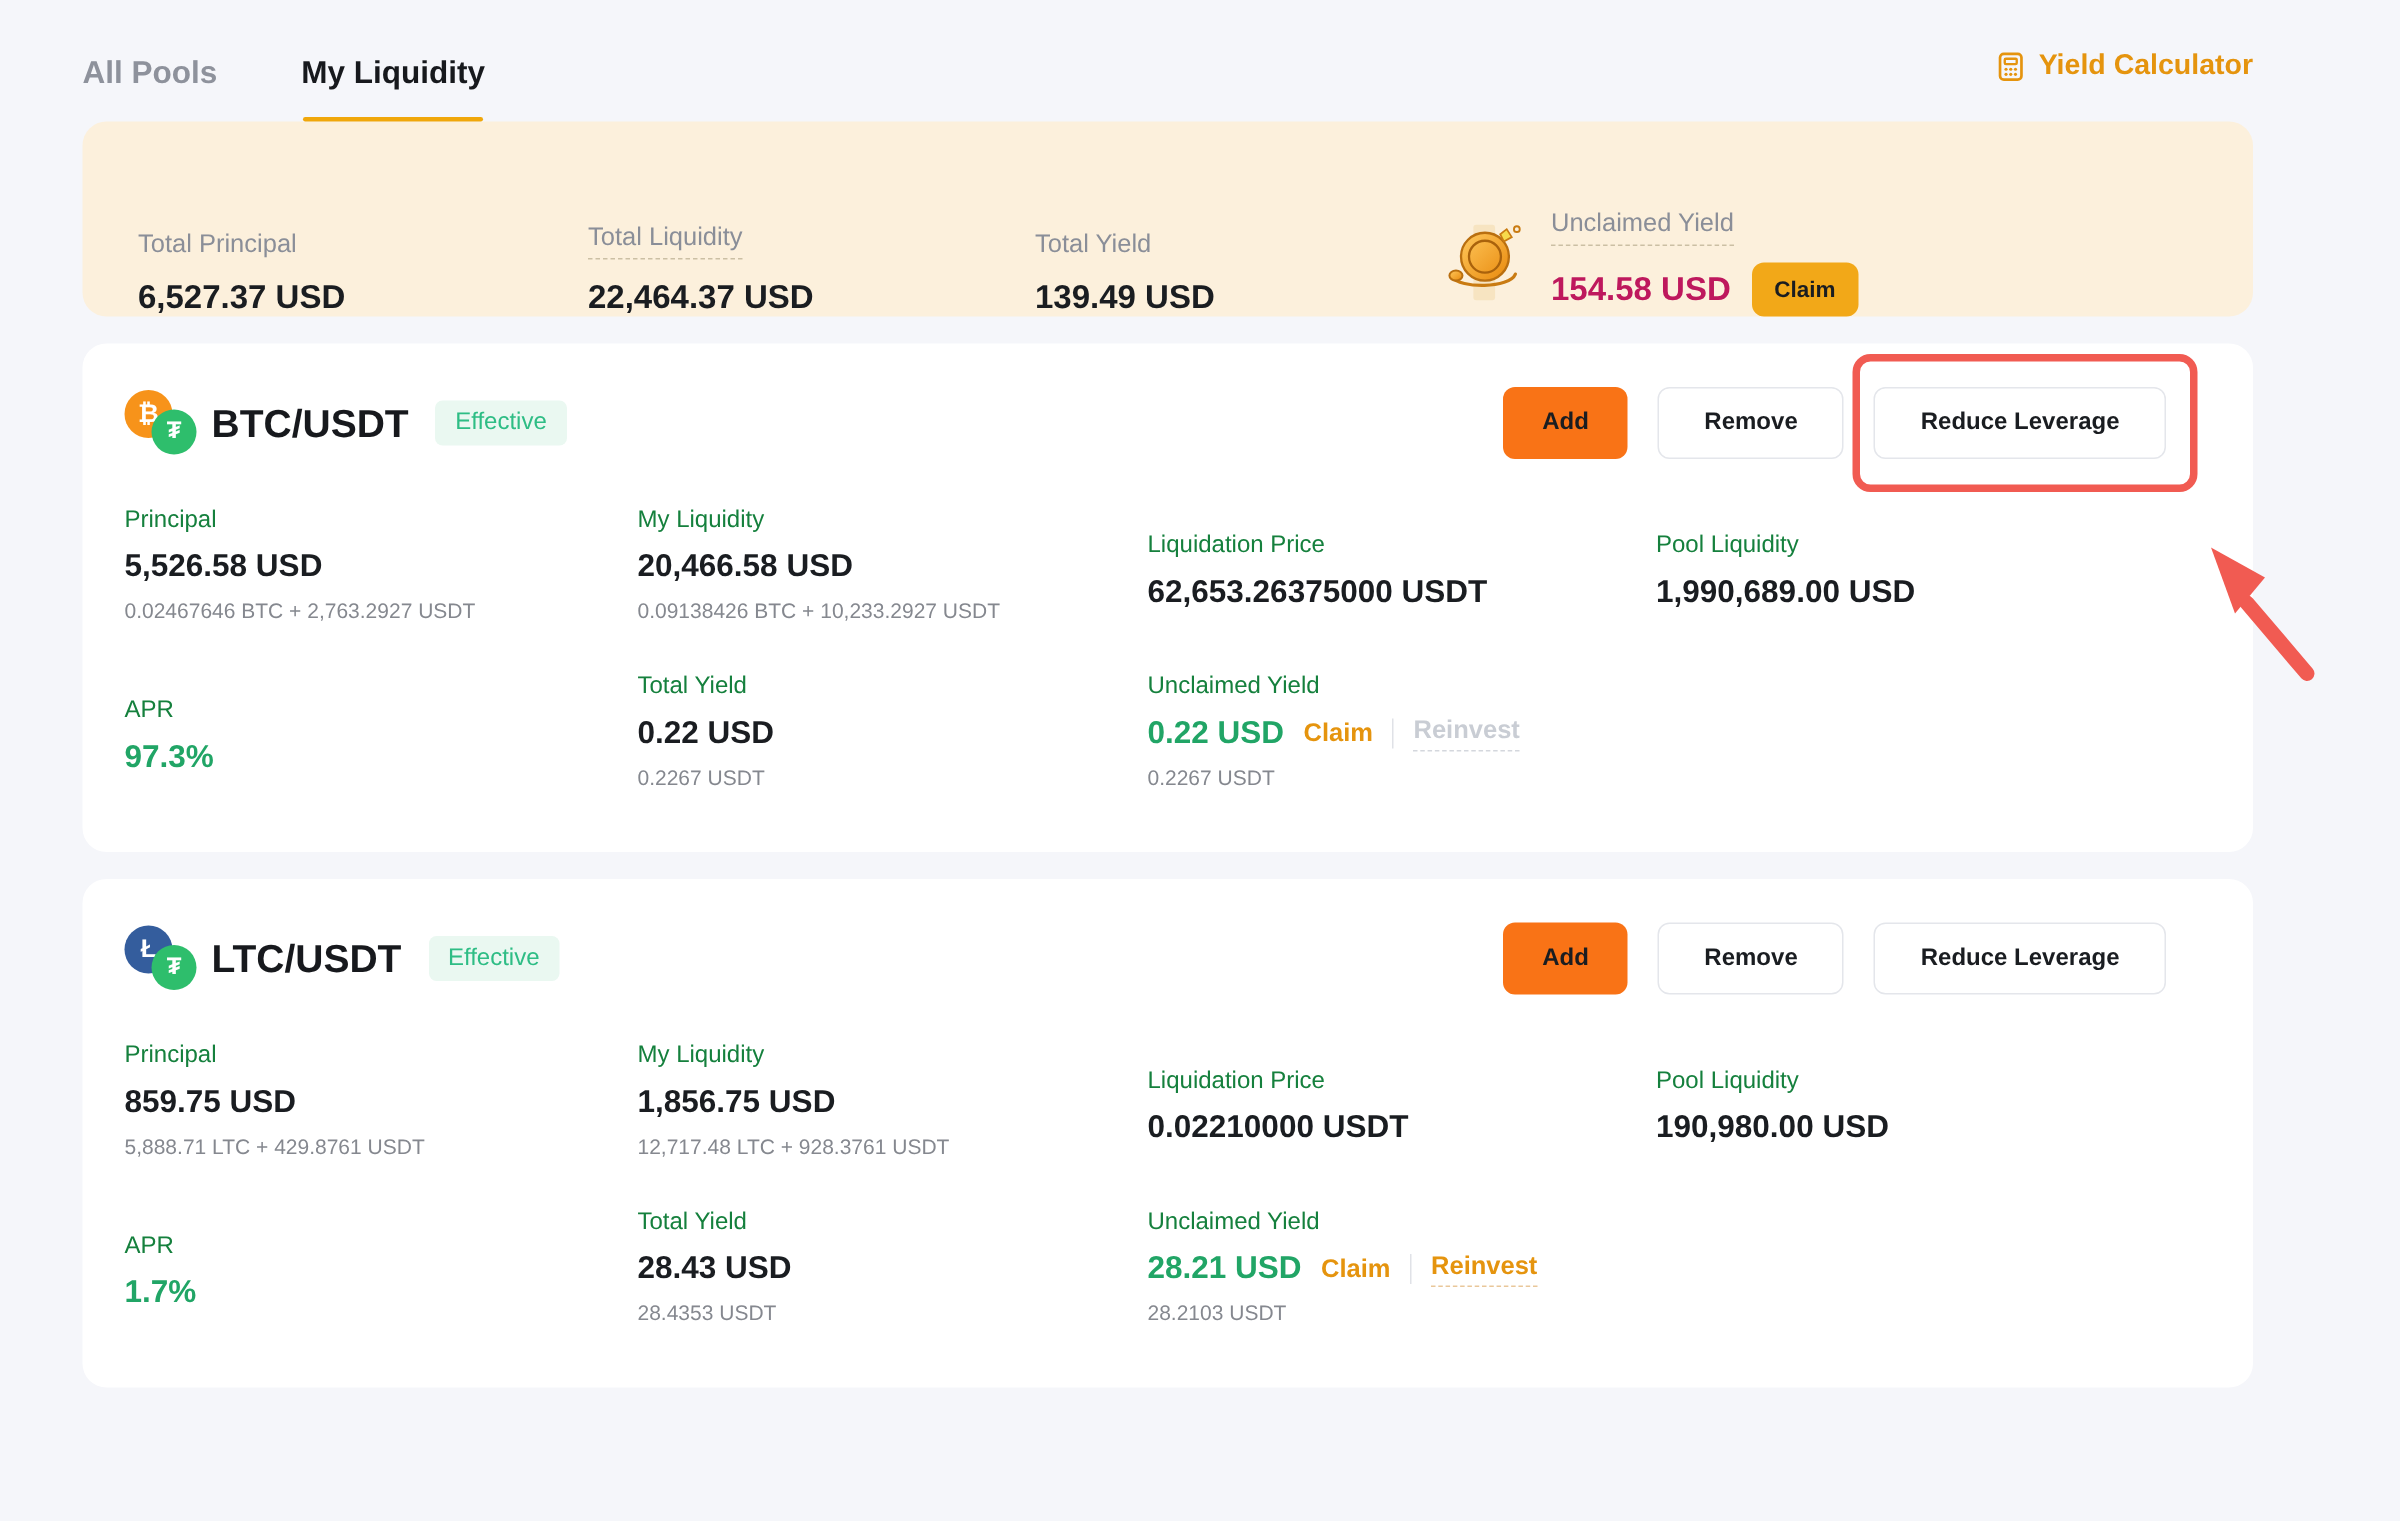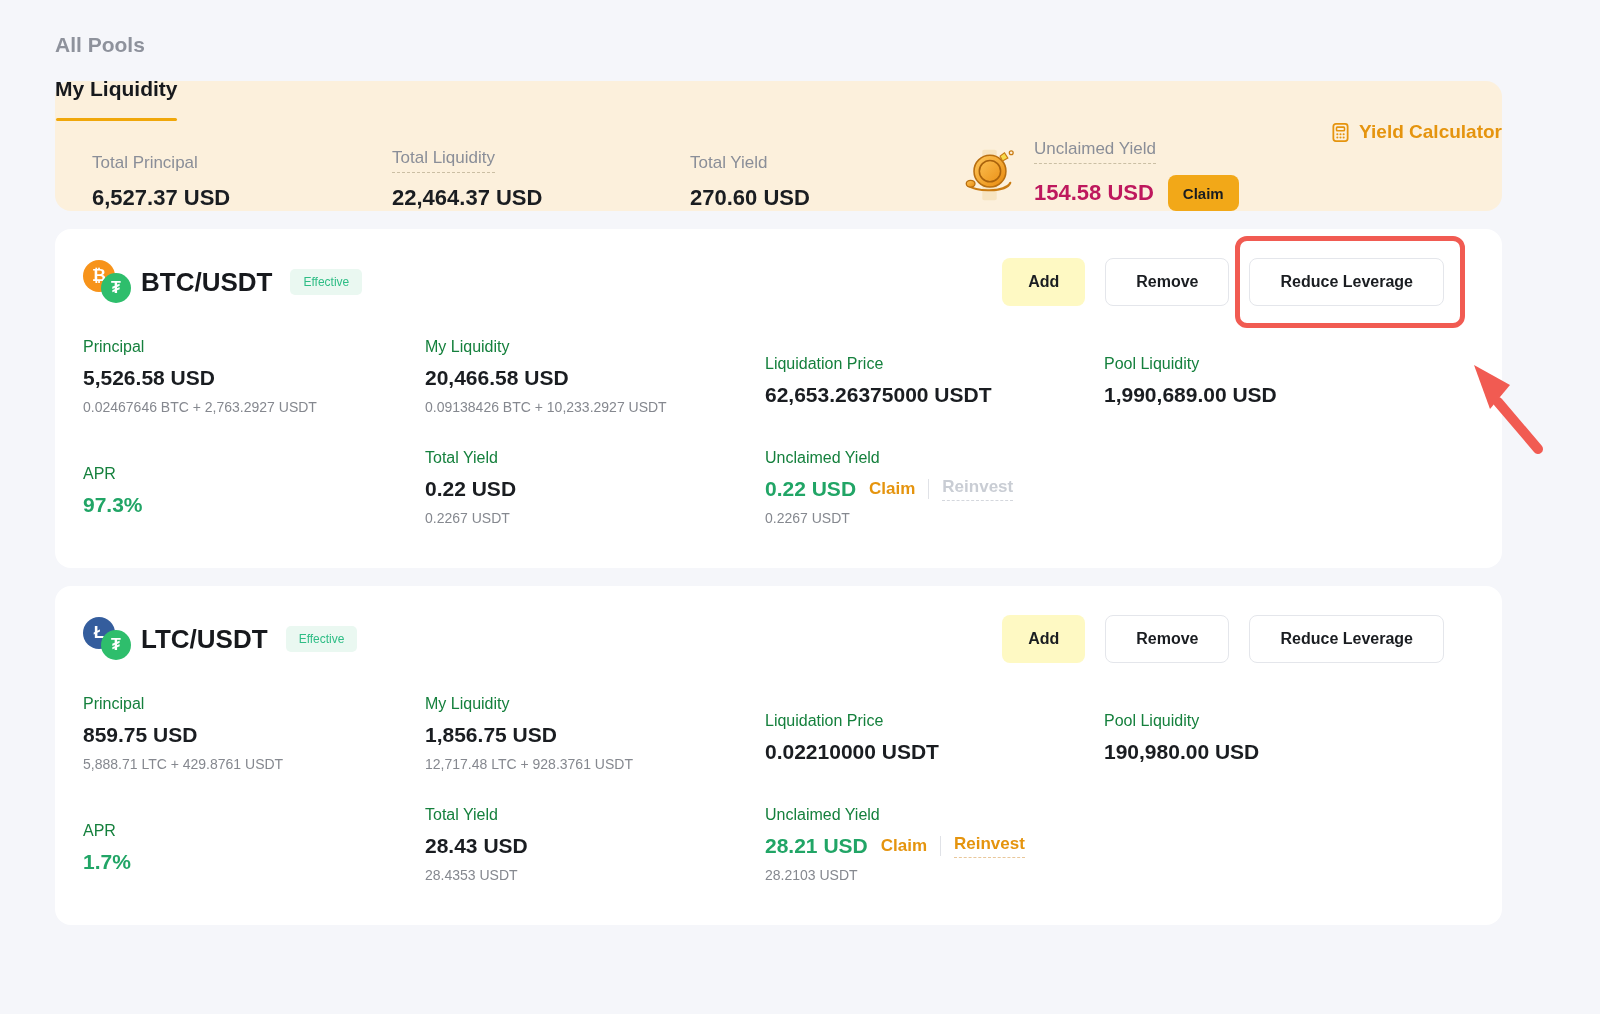--- a/index.html
+++ b/index.html
@@ -7,21 +7,21 @@
   body {
     background:#F5F6FA;
     font-family:"Liberation Sans","DejaVu Sans",sans-serif;
     color:#1A1D21;
     overflow:hidden;
     position:relative;
   }
   .content { width:1447px; margin-left:55px; }
 
   
-  .tabs-row { display:flex; align-items:baseline; padding-top:33px; height:71px;flex-direction:column; }
+  .tabs-row { display:flex; align-items:baseline; padding-top:33px; height:71px; }
   .tab { font-size:21px; font-weight:700; color:#8E929C; margin-right:56px; cursor:pointer; position:relative; padding-bottom:20px; }
   .tab.active { color:#17191D; }
   .tab.active::after { content:""; position:absolute; left:1px; right:1px; bottom:0; height:3px; background:#F0A70A; border-radius:2px; }
   .yield-calc { margin-left:auto; display:flex; align-items:center; gap:8px; color:#E5940E; font-size:19px; font-weight:700; cursor:pointer; }
   .yield-calc svg { display:block; }
 
   
   .banner { margin-top:10px; height:130px; background:#FCF0DC; border-radius:16px; display:flex; align-items:flex-end; padding:0 37px; }
   .sum-col { display:flex; flex-direction:column; }
   .sum-col.c1 { width:300px; } .sum-col.c2 { width:298px; } .sum-col.c3 { width:256px; }
@@ -39,24 +39,24 @@
   .card { margin-top:18px; background:#fff; border-radius:16px; padding:28px 28px 42px 28px; position:relative; }
   .card-head { display:flex; align-items:center; height:50px; }
   .coin-pair { position:relative; width:49px; height:44px; flex:0 0 auto; }
   .coin { position:absolute; border-radius:50%; display:flex; align-items:center; justify-content:center; color:#fff; font-weight:700; }
   .coin.base { width:32px; height:32px; top:0; left:0; font-size:17px; z-index:1; }
   .coin.quote { width:30px; height:30px; top:13px; left:18px; font-size:16px; z-index:2; }
   .coin.btc { background:#F7931A; }
   .coin.ltc { background:#345D9D; }
   .coin.usdt { background:#2EBE6C; }
   .pair-name { font-size:26px; font-weight:700; margin-left:9px; color:#17191D; }
-  .status-badge { margin-left:18px; background:#EAF8F1; color:#2EBD85; font-size:12px; padding:6px 13px; border-radius:5px; }
+  .status-badge { margin-left:18px; background:#EAF8F1; color:#2EBD85; font-size:16px; padding:6px 13px; border-radius:5px; }
   .actions { margin-left:auto; display:flex; align-items:center; gap:20px; padding-right:30px; }
   .btn { height:48px; border-radius:8px; font-size:16px; font-weight:700; font-family:inherit; color:#1A1D21; cursor:pointer; }
-  .btn.primary { background:#fef9c3; border:none; padding:0 26px; }
+  .btn.primary { background:#f97316; border:none; padding:0 26px; }
   .btn.ghost { background:#fff; border:1px solid #E4E6EB; padding:0 30px; }
   .reduce-wrap { position:relative; display:inline-block; }
   .hl-box { position:absolute; top:-22px; bottom:-22px; left:-14px; right:-21px; border:5px solid #F15B52; border-radius:12px; pointer-events:none; }
 
   .stats { display:grid; grid-template-columns:342px 340px 339px 1fr; margin-top:31px; }
   .stats.row2 { margin-top:34px; }
   .cell .label { font-size:16px; color:#15803d; }
   .cell .value { font-size:21px; font-weight:700; margin-top:10px; color:#1A1D21; }
   .cell .value.green { color:#21A566; }
   .cell .detail { font-size:14px; color:#85888F; margin-top:9px; }
@@ -103,21 +103,21 @@
     <div class="sum-col c1">
       <span class="sum-label">Total Principal</span>
       <span class="sum-value">6,527.37 USD</span>
     </div>
     <div class="sum-col c2">
       <span class="sum-label dashed">Total Liquidity</span>
       <span class="sum-value">22,464.37 USD</span>
     </div>
     <div class="sum-col c3">
       <span class="sum-label">Total Yield</span>
-      <span class="sum-value">270.60 USD</span>
+      <span class="sum-value">139.49 USD</span>
     </div>
     <div class="unclaimed-group">
       <span class="coin-illu">
         <svg width="58" height="62" viewBox="0 0 60 64">
           <defs>
               <linearGradient id="cg" x1="0" y1="0" x2="1" y2="1">
                 <stop offset="0" stop-color="#FFC85C"></stop>
                 <stop offset="1" stop-color="#E8890D"></stop>
               </linearGradient>
             </defs>

